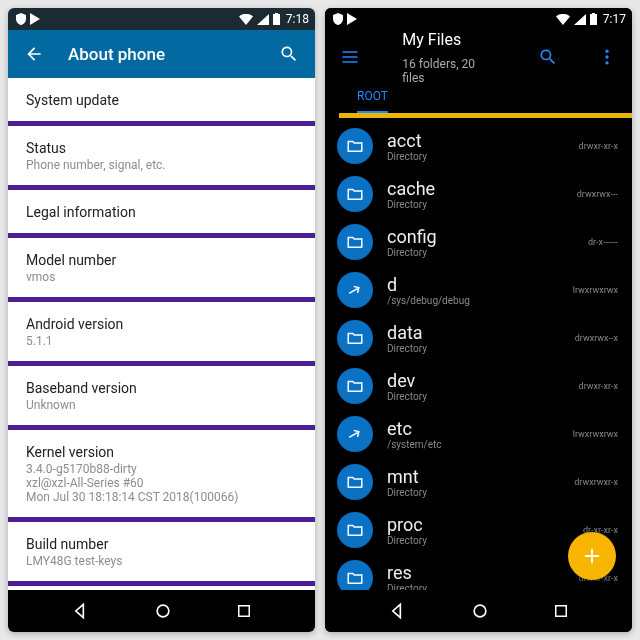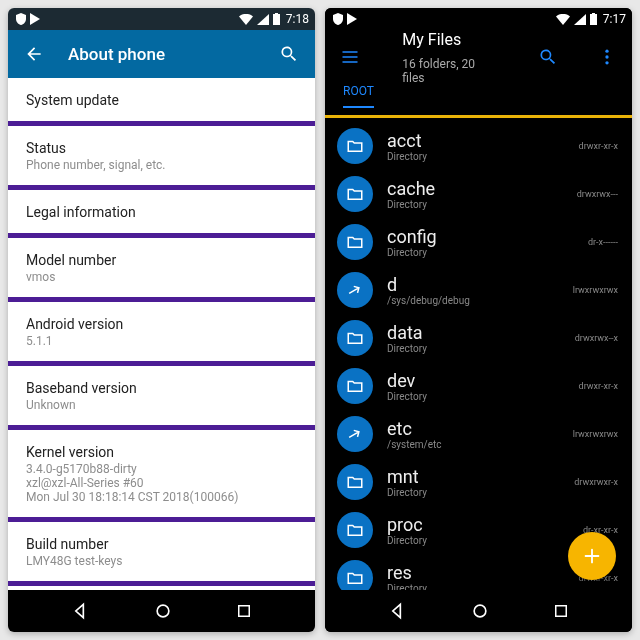--- a/index.html
+++ b/index.html
@@ -53,21 +53,21 @@
   
   .phone-right { background: #000000; }
   .phone-right .statusbar { background: #000; }
   .phone-right .appbar2 {
     height: 54px; display: flex; align-items: center; padding: 0 14px; gap: 24px;
   }
   .appbar2 .titles { margin-left: 18px; color: #fff; }
   .appbar2 .t1 { font-size: 16px; }
   .appbar2 .t2 { font-size: 12px; color: #aaa; margin-top: 8px; }
   .appbar2 .grow { flex: 1; }
-  .tabbar { height: 34px; display:flex; align-items:flex-start; padding: 0 18px; border-bottom: 3px solid #eab308;}
+  .tabbar { height: 34px; display:flex; align-items:flex-end; padding: 0 18px; border-bottom: 5px solid #eab308; margin-left: 14px;}
   .tab {
     color: #1e88ff; font-size: 12px; padding-bottom: 8px;
     border-bottom: 2px solid #1e88ff;
   }
   .flist { flex:1; overflow:hidden; padding-top:4px;}
   .frow {
     display: flex; align-items: center;
     padding: 6px 14px 6px 12px;
     color: #fff;
   }

